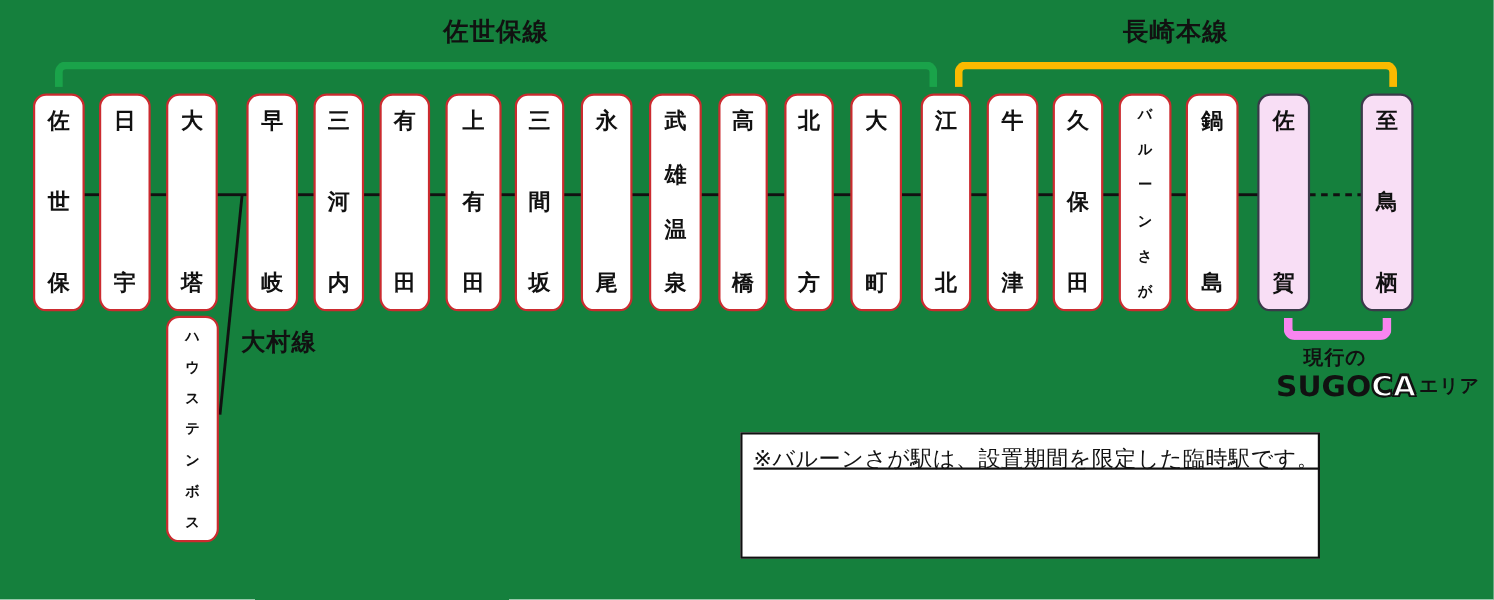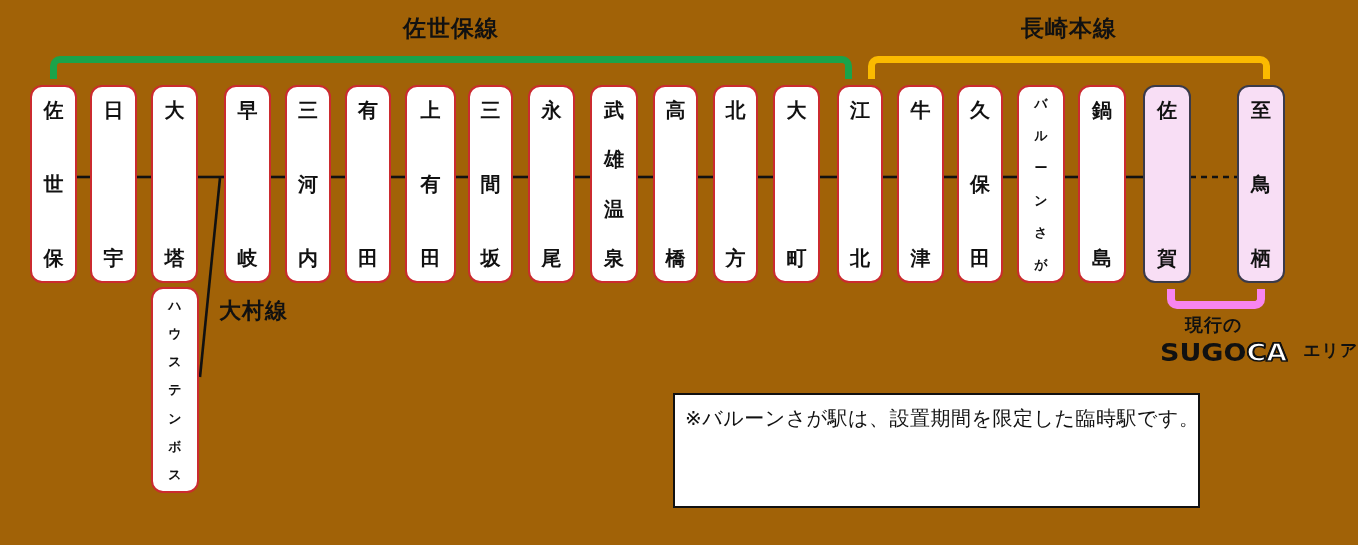--- a/index.html
+++ b/index.html
@@ -6,21 +6,21 @@
     --red:#cb2b2f;
     --green:#1aa34a;
     --gold:#fbba00;
     --pink:#f885ef;
     --pinkfill:#f8def5;
     --pinkborder:#3a3a4a;
     --ink:#111111;
   }
   html,body{margin:0;padding:0;background:#ffffff;}
   body{font-family:"Liberation Sans","DejaVu Sans",sans-serif;color:var(--ink);}
-  .canvas{position:relative;width:1358px;height:545px;background:#a16207;overflow:hidden;}
+  .canvas{position:relative;width:1358px;height:545px;background:#15803d;overflow:hidden;}
 
   .line-title{
     position:absolute;top:13px;text-align:center;
     font-size:23px;font-weight:600;letter-spacing:1px;
   }
   #title-sasebo{left:50px;width:802px;}
   #title-nagasaki{left:868px;width:402px;}
 
   .bracket-down{
     position:absolute;top:56px;height:23px;box-sizing:border-box;
@@ -67,27 +67,27 @@
     transform:scaleY(0.95);
   }
   .logo-outline{
     font-size:27px;font-weight:800;letter-spacing:0px;
     font-family:"DejaVu Sans","Liberation Sans",sans-serif;
     color:#ffffff;
     -webkit-text-stroke:1.6px #111;
     text-shadow:-1px -1px 0 #111,1px -1px 0 #111,-1px 1px 0 #111,1px 1px 0 #111;
     transform:scaleY(0.95);
   }
-  .logo-suffix{font-size:17px;font-weight:bold;margin-left:16px;padding-bottom:2px;letter-spacing:1px;}
+  .logo-suffix{font-size:17px;font-weight:bold;margin-left:3px;padding-bottom:2px;letter-spacing:1px;}
 
   .note-box{
     position:absolute;left:673px;top:393px;width:527px;height:115px;box-sizing:border-box;
     border:2px solid #111;background:#fff;
     padding:6px 0 0 10px;
-    font-size:20px;font-weight:500;line-height:34px;letter-spacing:0.5px;white-space:nowrap;
+    font-size:20px;font-weight:500;line-height:34px;letter-spacing:0.5px;white-space:nowrap;text-decoration:underline;
   }
   .note-box .note-line:nth-child(3){padding-left:21px;}
 </style>
 </head>
 <body>
 
 <div class="canvas">
 
   <svg id="lines-svg">
       <line x1="76" y1="177" x2="91" y2="177" stroke="#111111" stroke-width="2.6"></line>

